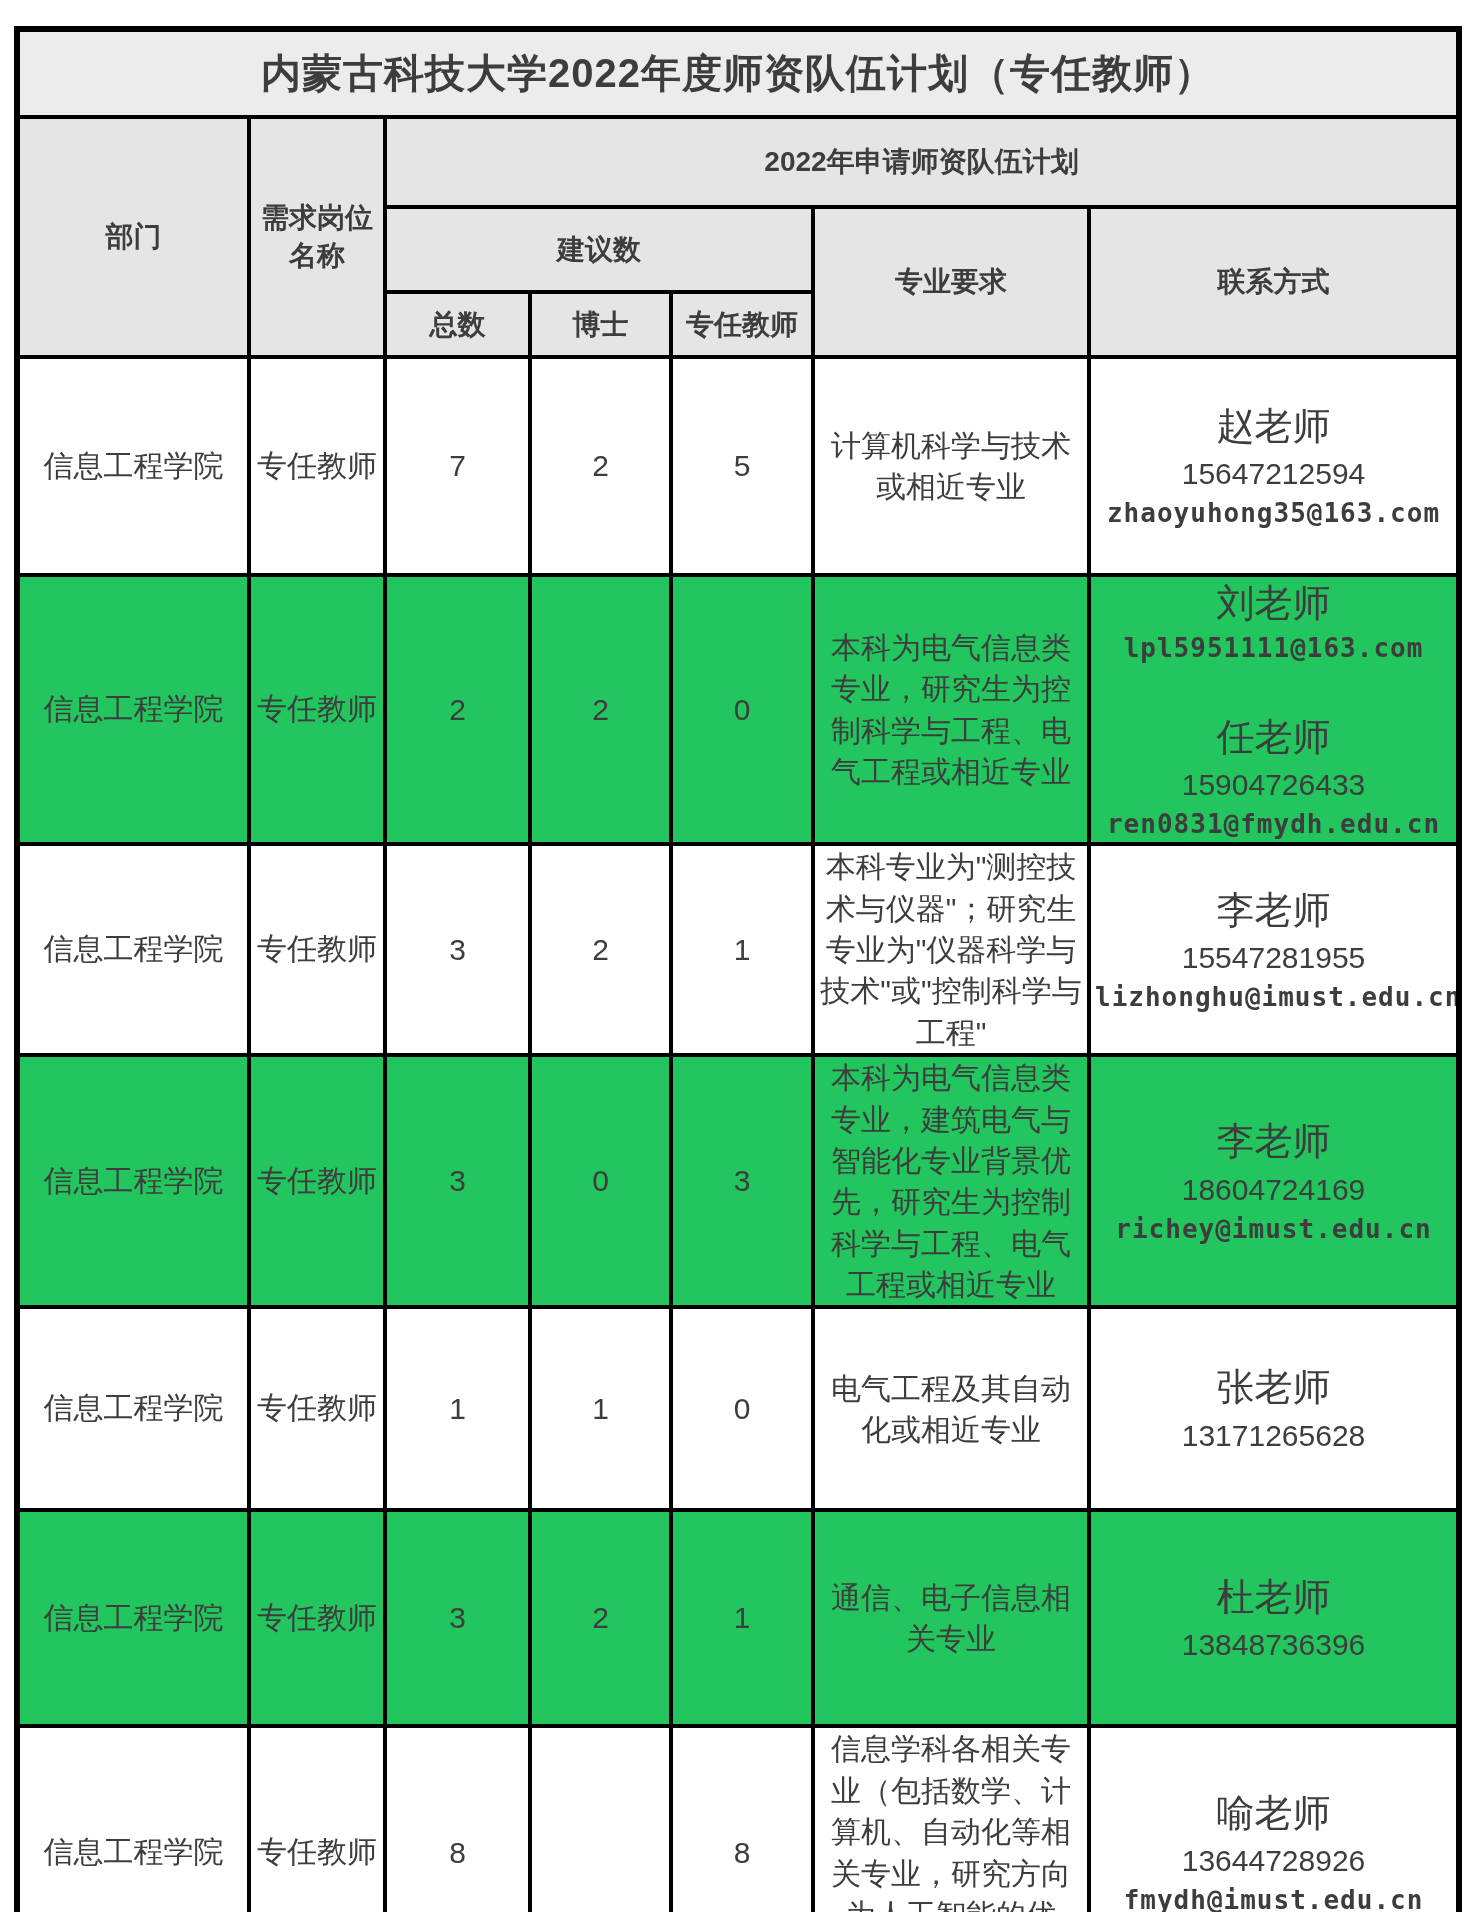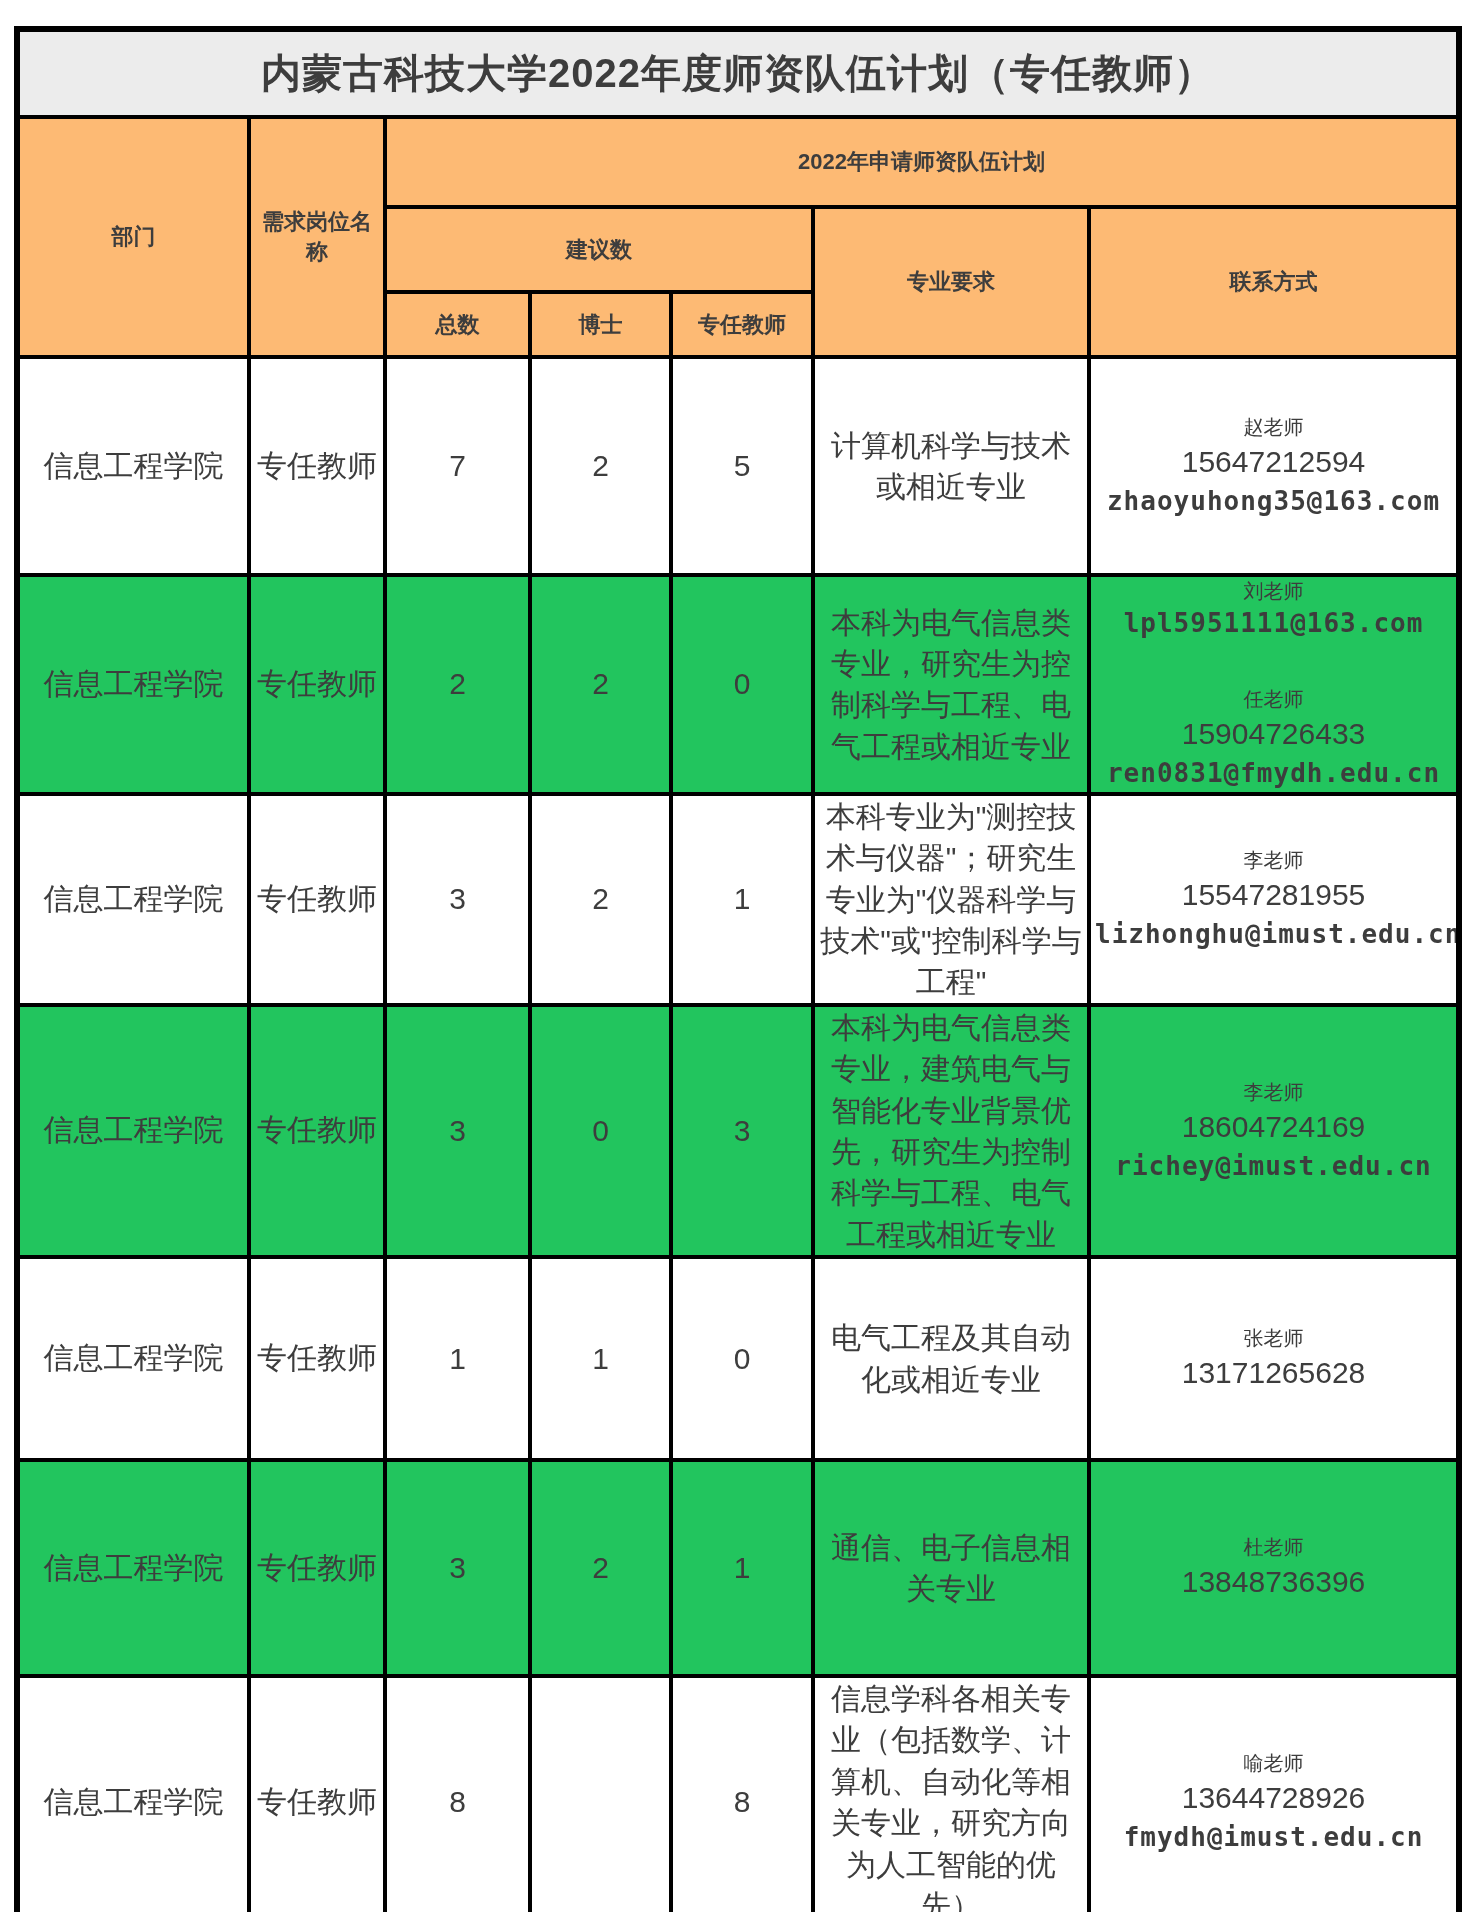--- a/index.html
+++ b/index.html
@@ -40,22 +40,22 @@
 
   
   td.title-cell {
     background: #ececec;
     font-size: 40px;
     font-weight: bold;
     letter-spacing: 1px;
     height: 88px;
   }
   td.hdr {
-    background: #fdba74;
-    font-size: 22px;
+    background: #e5e5e5;
+    font-size: 28px;
     font-weight: bold;
     line-height: 1.35;
     padding: 0 6px;
   }
   tr.hrow1 { height: 90px; }
   tr.hrow2 { height: 85px; }
   tr.hrow3 { height: 65px; }
 
   
   tr.data-row td { background: #ffffff; font-size: 30px; }
@@ -68,21 +68,21 @@
   tr.r6 { height: 216px; }
   tr.r7 { height: 233px; }
 
   td.major-cell {
     font-size: 29px;
     line-height: 1.38;
     padding: 0 2px;
   }
   td.contact-cell { padding: 0 4px; }
   .c-line { line-height: 1.4; }
-  .c-name  { font-size: 20px; }
+  .c-name  { font-size: 38px; }
   .c-phone { font-size: 30px; }
   .c-email {
     font-family: "DejaVu Sans Mono", monospace;
     font-size: 26px;
     letter-spacing: 1px;
     font-weight: bold;
   }
   .c-spacer { height: 44px; }
 </style>
 </head>

